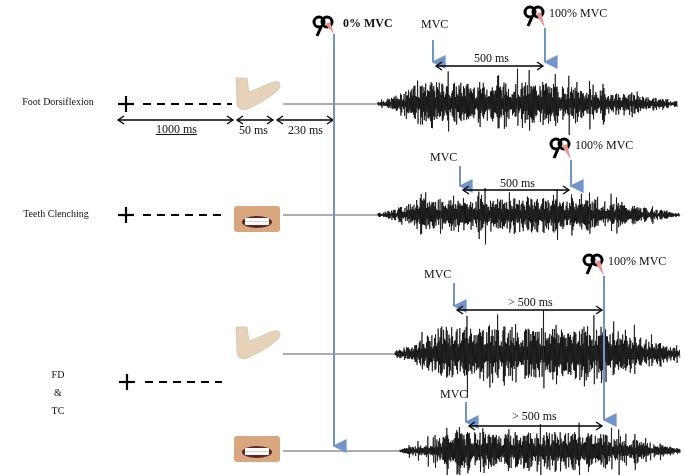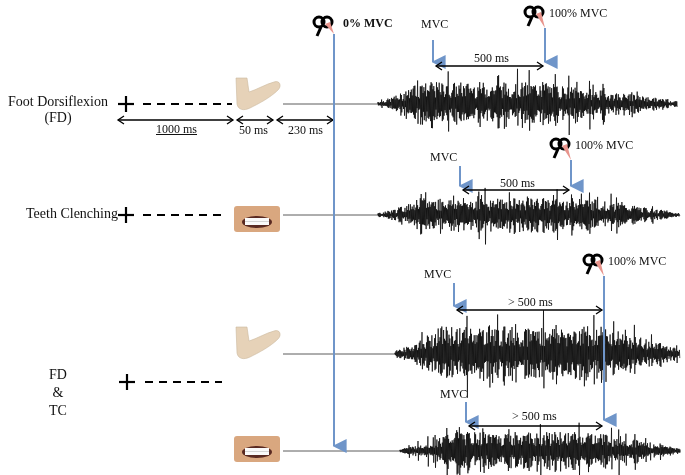--- a/index.html
+++ b/index.html
@@ -1,17 +1,17 @@
 <!DOCTYPE html>
 <html><head>
 <meta charset="utf-8">
 <style>
   html,body{margin:0;padding:0;background:#fff;}
   body{width:685px;height:475px;position:relative;overflow:hidden;font-family:"Liberation Serif","DejaVu Serif",serif;color:#111;}
-  .lbl{position:absolute;font-size:14px;line-height:16px;text-align:center;white-space:nowrap;}
+  .lbl{position:absolute;font-size:10px;line-height:16px;text-align:center;white-space:nowrap;}
   .small{position:absolute;font-size:12px;line-height:13px;white-space:nowrap;}
   svg{position:absolute;left:0;top:0;}
 </style>
 </head>
 <body>
 
 <svg width="685" height="475" viewBox="0 0 685 475">
   <defs>
     <marker id="blueArrow" viewBox="0 0 10 10" refX="5" refY="9" markerWidth="7" markerHeight="7" orient="auto-start-reverse">
       <path d="M0,0 L10,0 L5,10 z" fill="#6f95c9"></path>
@@ -133,23 +133,22 @@
   <g>
     <circle cx="589" cy="260" r="5" fill="none" stroke="#000" stroke-width="3"></circle>
     <circle cx="597" cy="260" r="5" fill="none" stroke="#000" stroke-width="3"></circle>
     <line x1="591" y1="265" x2="587" y2="274" stroke="#000" stroke-width="3"></line>
     <path d="M595,262 L604,276 L600,260 Z" fill="#e8948c"></path>
   </g>
 </svg>
 
 <div class="lbl" style="left:0;top:94px;width:116px;">
   <div>Foot Dorsiflexion</div>
-  <div>(FD)</div>
 </div>
-<div class="lbl" style="left:16px;top:206px;width:112px;">
+<div class="lbl" style="left:0;top:206px;width:112px;">
   <div>Teeth Clenching</div>
 </div>
 <div class="lbl" style="left:38px;top:355px;width:40px;line-height:18px;margin-top:11px;">
   <div>FD</div>
   <div>&amp;</div>
   <div>TC</div>
 </div>
 
 <div class="small" style="left:156px;top:123px;text-decoration:underline;">1000 ms</div>
 <div class="small" style="left:239px;top:124px;">50 ms</div>

